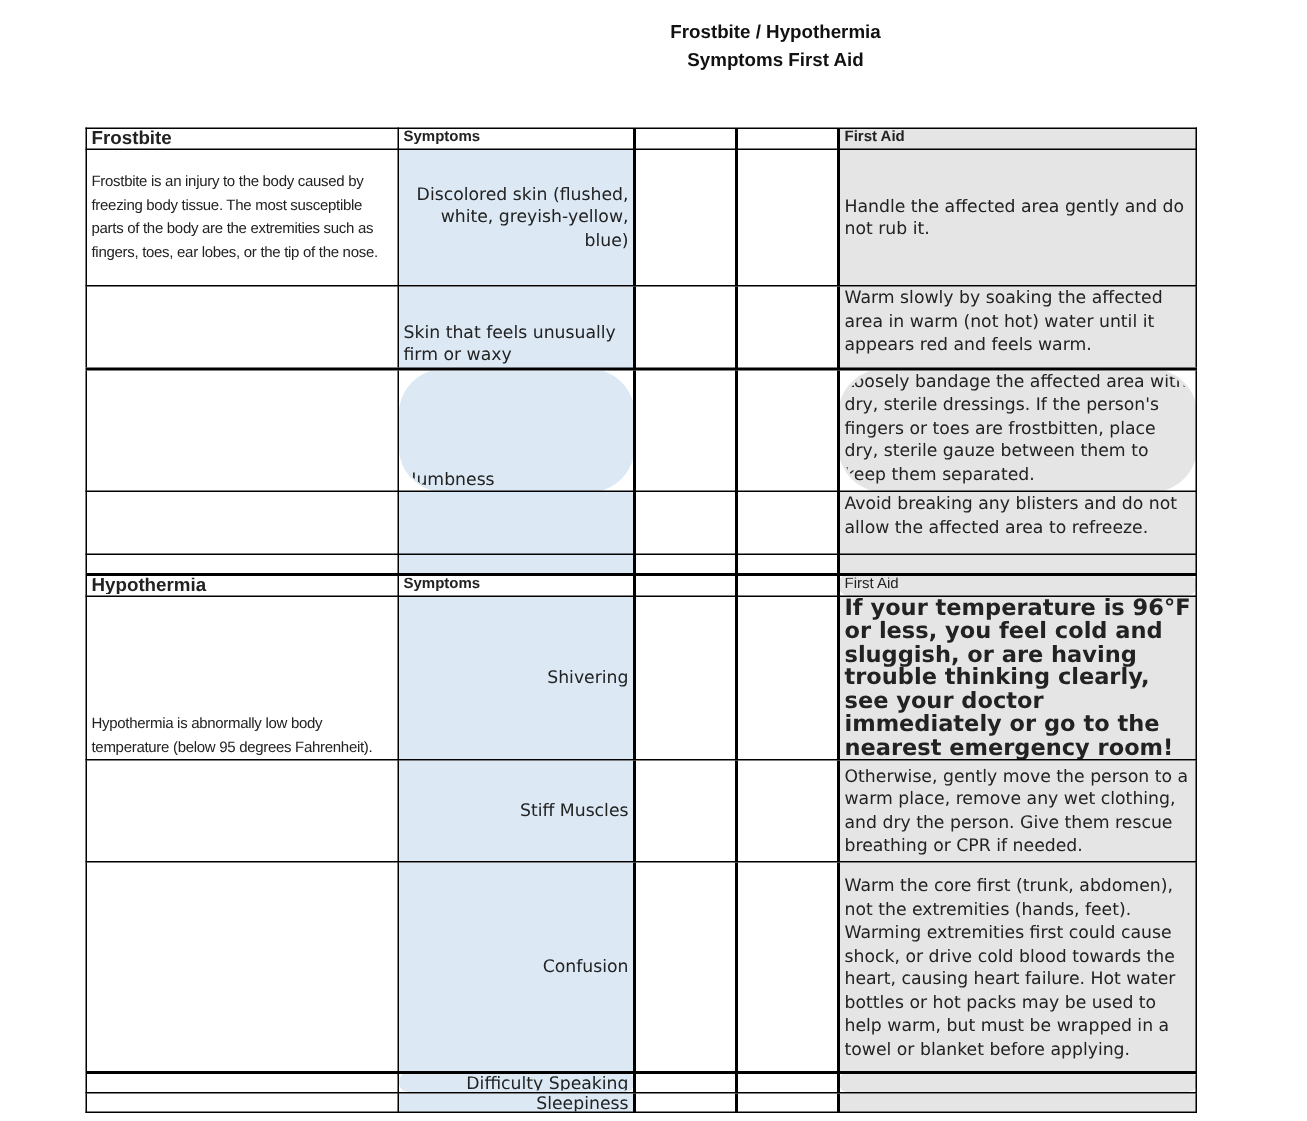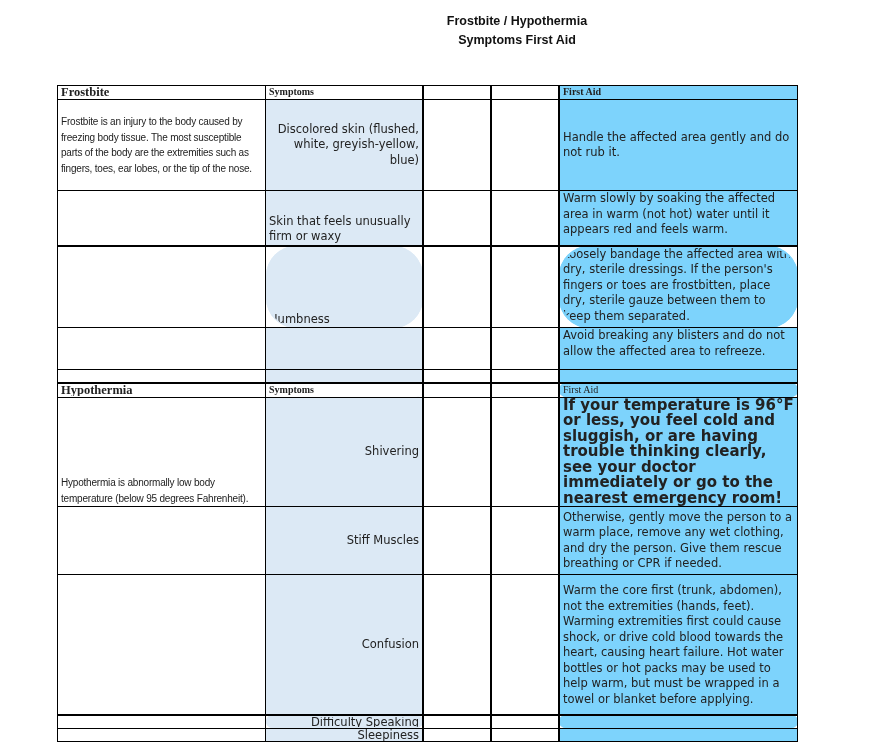--- a/index.html
+++ b/index.html
@@ -9,24 +9,24 @@
              font-family: "Liberation Sans", sans-serif; font-weight: bold; font-size: 12.5px;
              line-height: 19px; color: #111; }
     table { position: absolute; left: 57px; top: 85px; border-collapse: collapse;
             table-layout: fixed; }
     td { border: 1px solid #000; padding: 0 3px; vertical-align: middle; overflow: hidden;
          font-size: 11.5px; line-height: 15.5px; }
     .c1 { width: 201px; }
     .c2 { width: 150px; background: #dce9f5; }
     .c3 { width: 60px; }
     .c4 { width: 60px; }
-    .c5 { width: 231px; background: #7dd3fc; }
+    .c5 { width: 231px; background: #e5e5e5; }
     .thickL { border-left: 2px solid #000; }
     .thickT td { border-top: 2px solid #000; border-radius: 30px; }
-    .hdr td { height: 13px; font-family: Liberation Serif, serif; font-size: 10px;
+    .hdr td { height: 13px; font-family: Liberation Sans, sans-serif; font-size: 10px;
               line-height: 12px; font-weight: bold; vertical-align: top; }
     .hdr td.sec { font-size: 12.5px; line-height: 13px; }
     .desc { font-family: "Liberation Sans", sans-serif; font-size: 10px; line-height: 15.5px;
             letter-spacing: -0.2px; }
     .center { text-align: right; }
     .bottom { vertical-align: bottom; }
     .bold-aid { font-weight: bold; font-size: 15px; line-height: 15.5px; }
     .fa-plain { font-family: "Liberation Sans", sans-serif; font-weight: normal !important; font-size: 10px !important; }
     .small { height: 12px; font-size: 11.5px; line-height: 12px; }
   </style>

